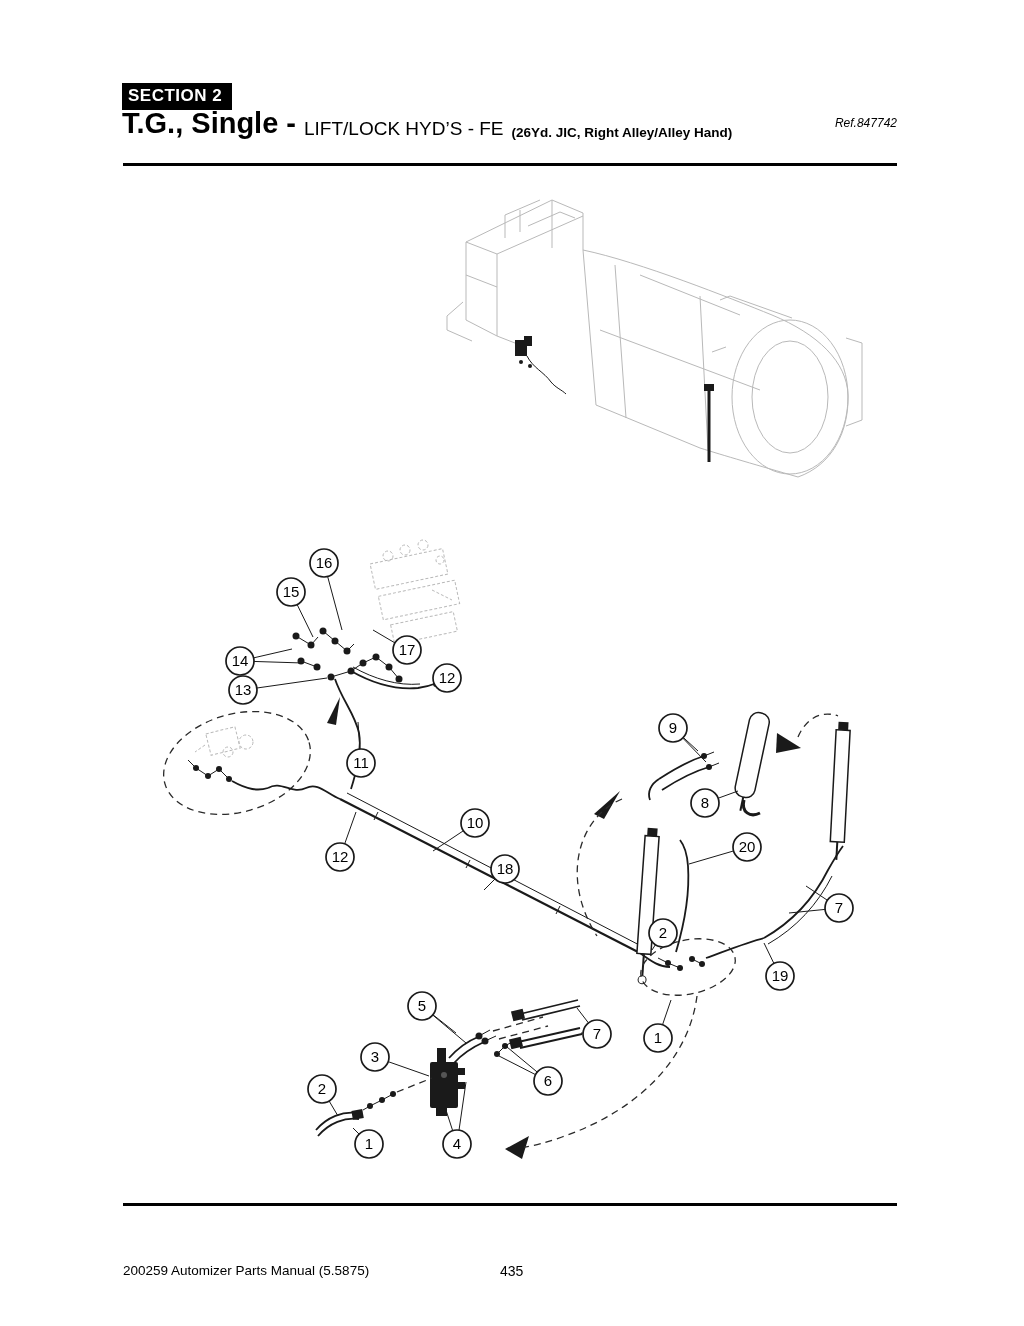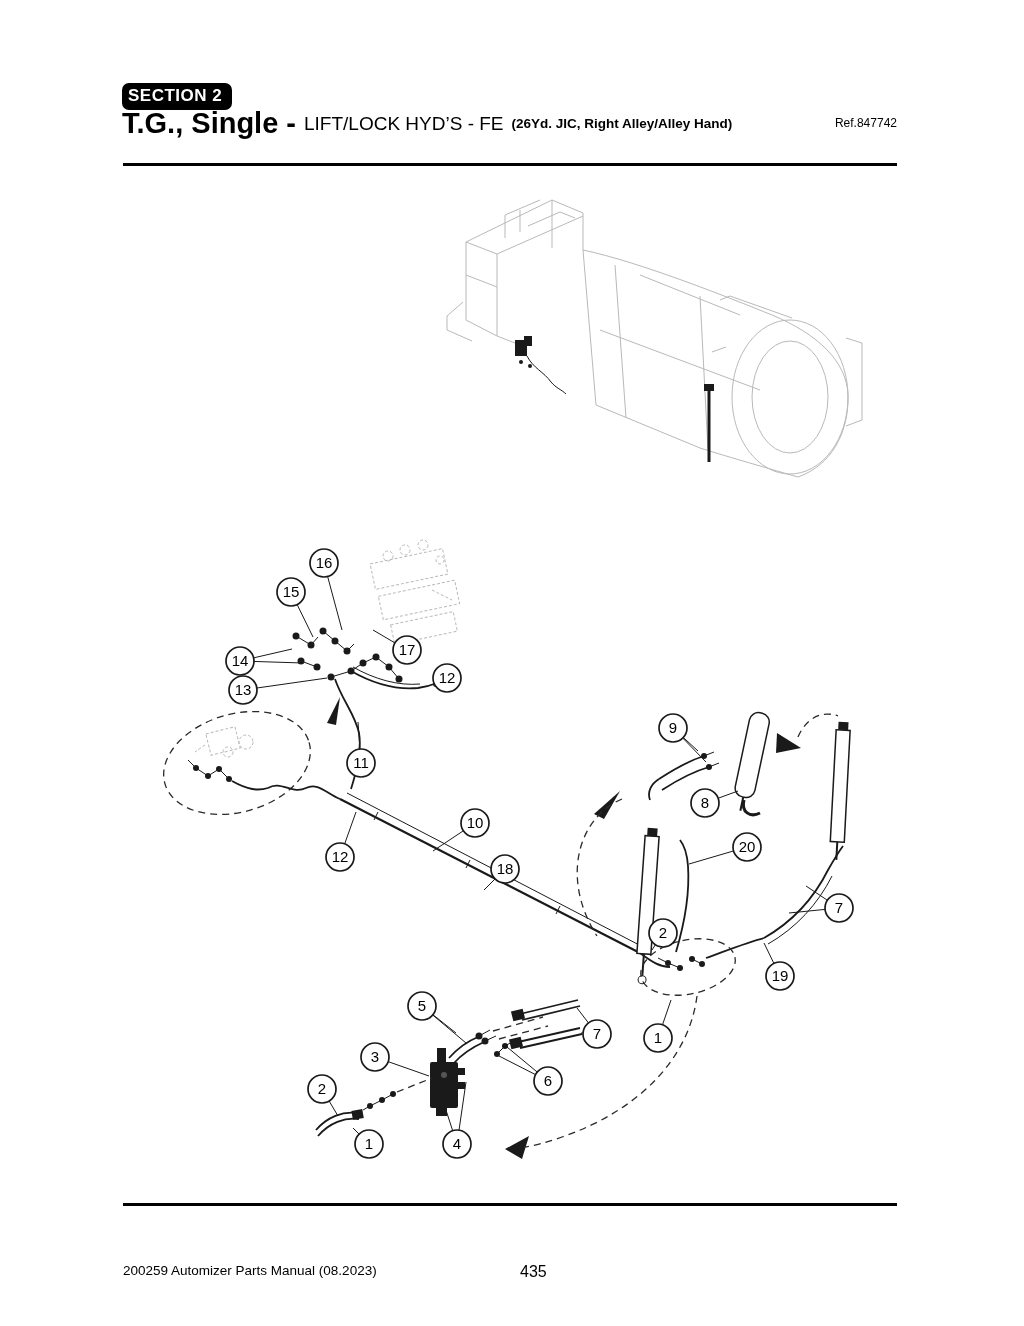--- a/index.html
+++ b/index.html
@@ -2,35 +2,35 @@
 <html><head>
 <meta charset="utf-8">
 <style>
   html,body{margin:0;padding:0;}
   body{
     width:1024px;height:1326px;position:relative;background:#ffffff;
     font-family:"Liberation Sans",sans-serif;color:#000;overflow:hidden;
   }
   .section-box{
     position:absolute;left:122px;top:83px;background:#000;color:#fff;
-    font-weight:bold;font-size:17px;padding:3px 10px 4px 6px;letter-spacing:.5px;border-radius:7px;
+    font-weight:bold;font-size:17px;padding:3px 10px 4px 6px;letter-spacing:.5px;
   }
   .title-row{
-    position:absolute;left:122px;top:107px;display:flex;align-items:center;
+    position:absolute;left:122px;top:107px;display:flex;align-items:flex-end;
     gap:8px;white-space:nowrap;
   }
   .t-main{font-size:29px;font-weight:bold;}
   .t-mid{font-size:19px;font-weight:normal;}
   .t-small{font-size:13.5px;font-weight:bold;}
-  .ref{position:absolute;right:127px;top:116px;font-size:12px;}
+  .ref{position:absolute;right:127px;top:116px;font-style:italic;font-size:12px;}
   .rule{position:absolute;left:123px;width:774px;height:3px;background:#000;}
   .rule-top{top:163px;}
   .rule-bottom{top:1203px;}
   .footer-left{position:absolute;left:123px;top:1263px;font-size:13.5px;}
-  .footer-page{position:absolute;left:500px;top:1263px;font-size:16px;margin-left:20px;}
+  .footer-page{position:absolute;left:500px;top:1263px;font-size:14px;}
   svg.diagram{position:absolute;left:0;top:0;width:1024px;height:1326px;}
 
   .ghost{stroke:#b9b9b9;fill:none;stroke-width:1;}
   .ghostd{stroke:#b9b9b9;fill:none;stroke-width:1;stroke-dasharray:3 2;}
   .ink{stroke:#1a1a1a;fill:none;stroke-width:1.8;}
   .ink2{stroke:#1a1a1a;fill:none;stroke-width:2.2;}
   .ink-thin{stroke:#1a1a1a;fill:none;stroke-width:1;}
   .ink-fill{fill:#1a1a1a;stroke:none;}
   .dashed{stroke:#2a2a2a;fill:none;stroke-width:1.3;stroke-dasharray:7 5;}
   .cyl{fill:#fff;stroke:#1a1a1a;stroke-width:1.5;}
@@ -370,14 +370,14 @@
   <span class="t-main">T.G., Single -</span>
   <span class="t-mid">LIFT/LOCK HYD’S - FE</span>
   <span class="t-small">(26Yd. JIC, Right Alley/Alley Hand)</span>
 </div>
 
 <div class="ref">Ref.847742</div>
 
 <div class="rule rule-top"></div>
 <div class="rule rule-bottom"></div>
 
-<div class="footer-left">200259 Automizer Parts Manual (08.2023)</div>
+<div class="footer-left">200259 Automizer Parts Manual (5.5875)</div>
 <div class="footer-page">435</div>
 
 </body></html>

